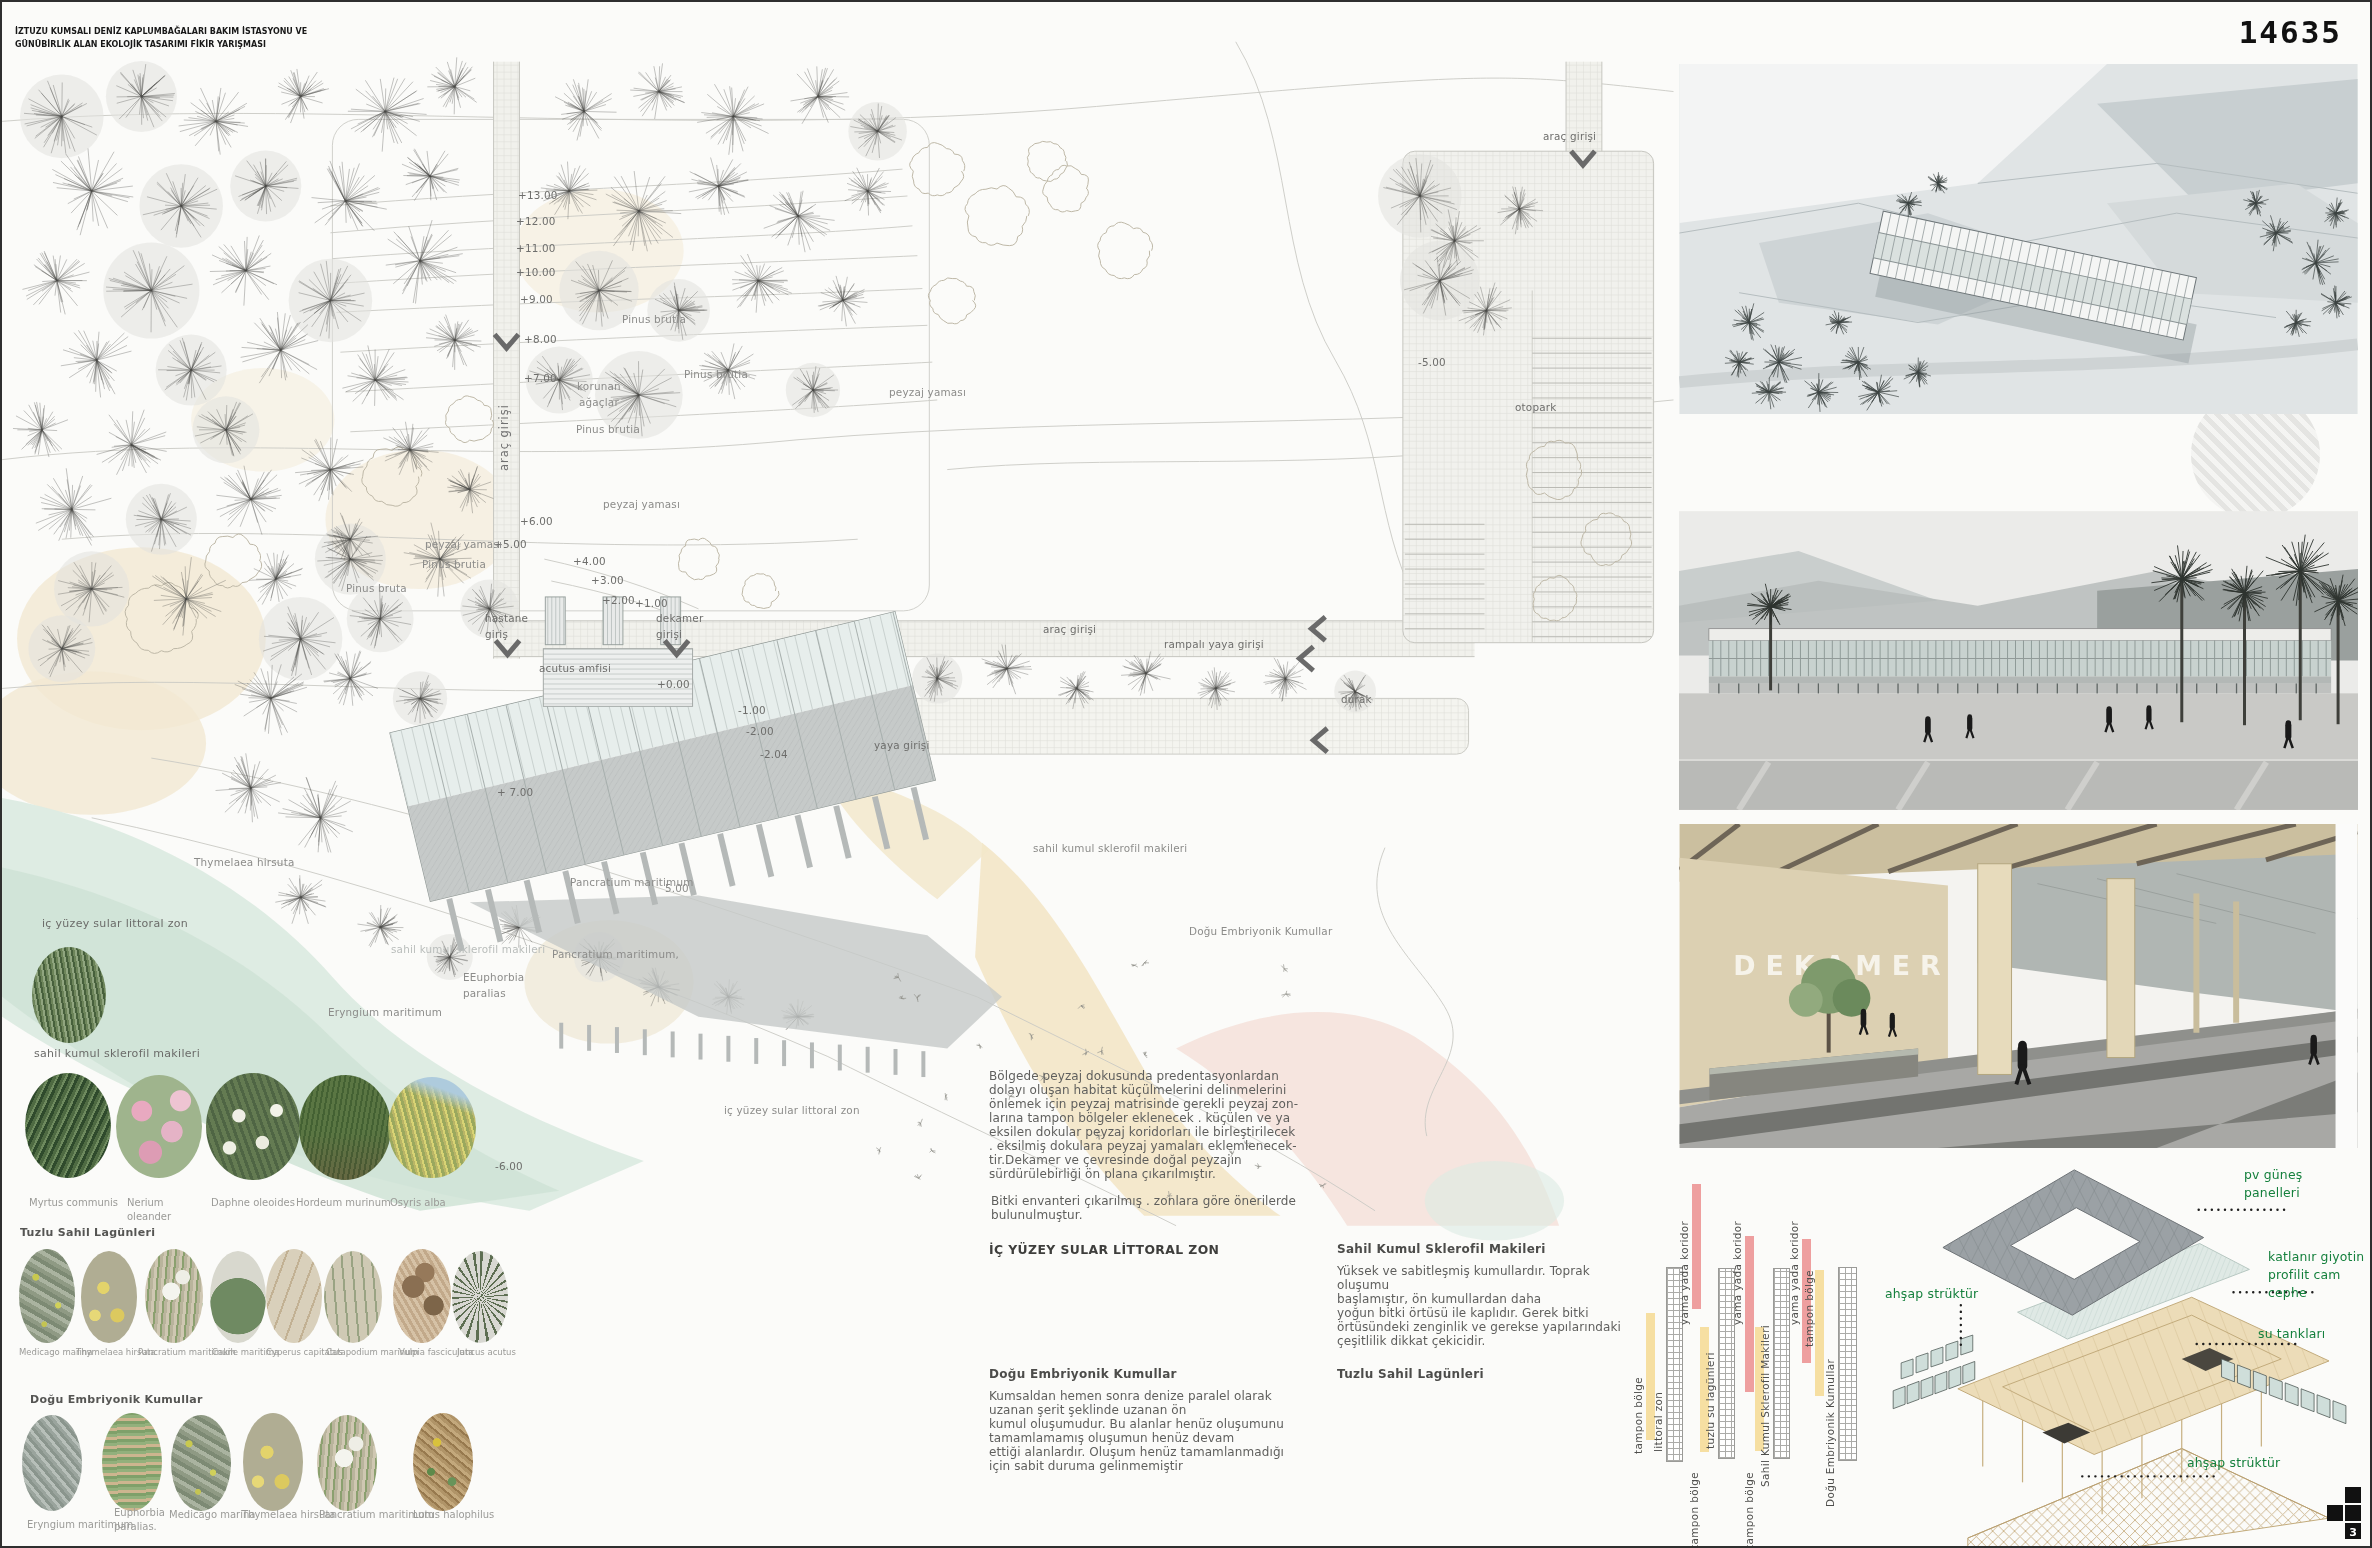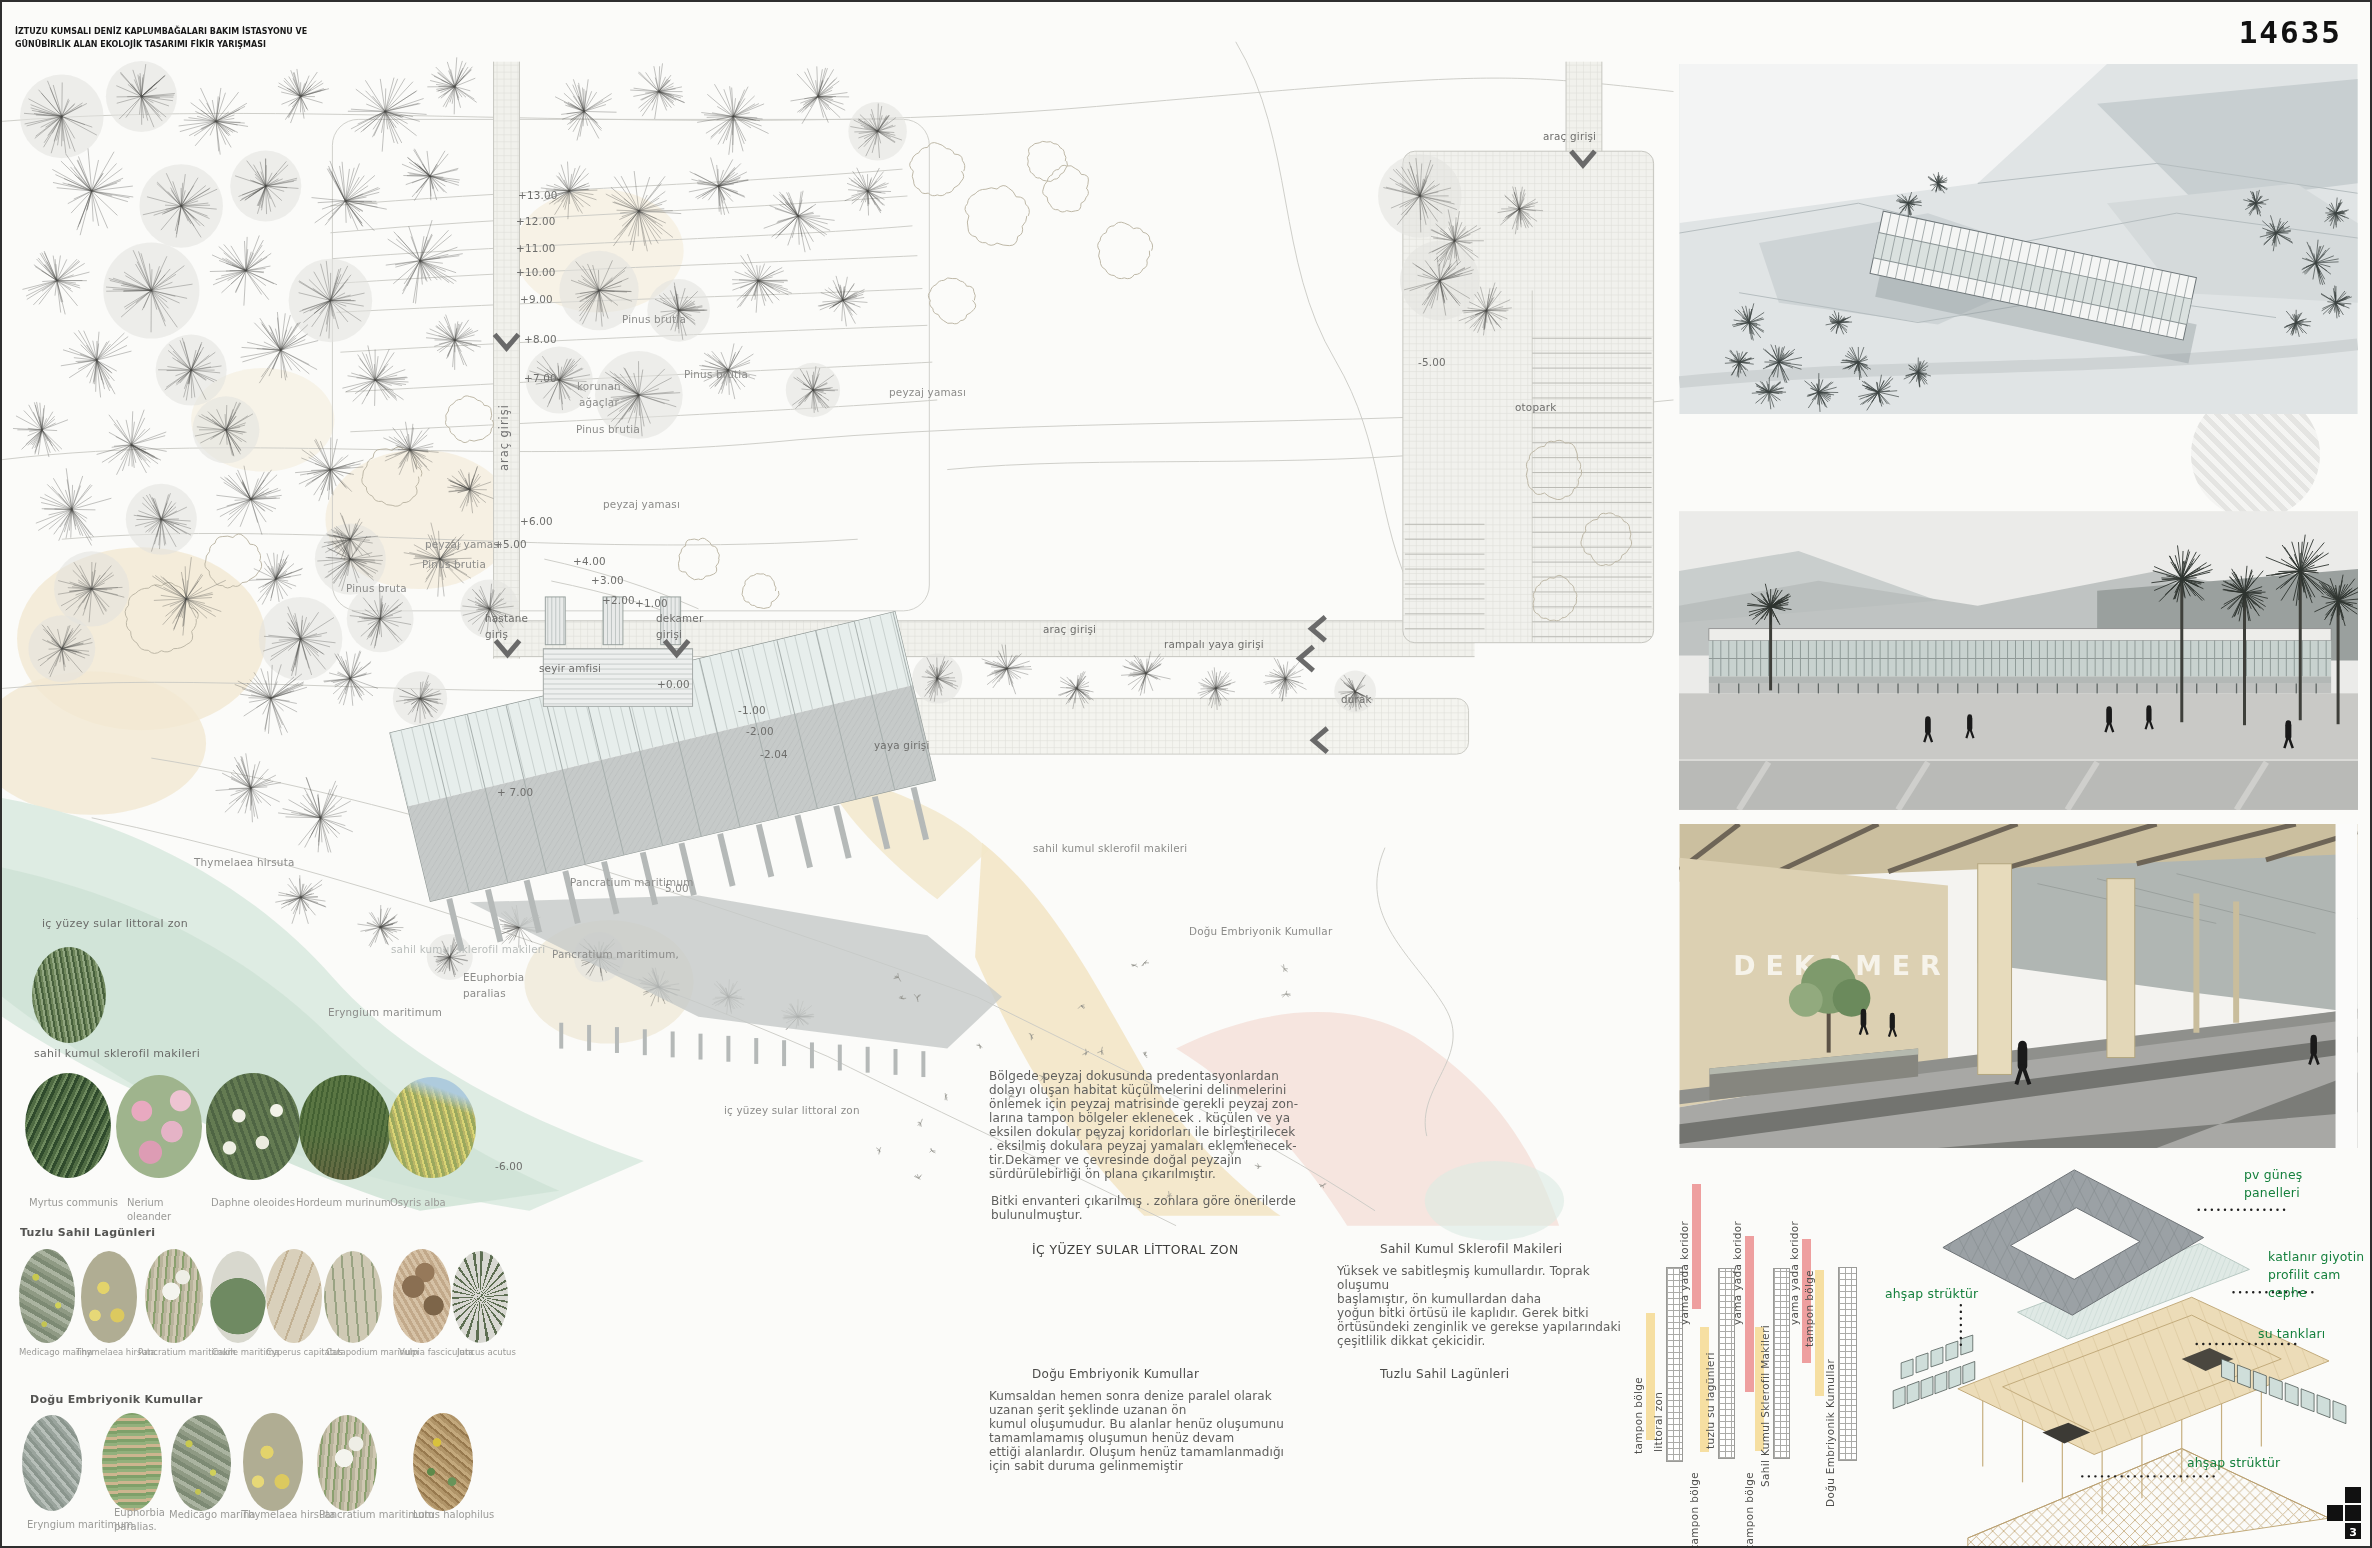--- a/index.html
+++ b/index.html
@@ -34,21 +34,21 @@
   .p-cakile{background:radial-gradient(circle at 50% 60%,#6f8a62 0 45%,transparent 46%),radial-gradient(circle at 40% 50%,#e6e6f0 0 3%,transparent 4%),radial-gradient(circle at 60% 70%,#eaeaf2 0 3%,transparent 4%),#d8d8ce;}
   .p-cyperus{background:repeating-linear-gradient(110deg,#d9d0bb 0 6px,#c2b193 6px 8px,#d9d0bb 8px 14px),#d9d0bb;}
   .p-catapodium{background:repeating-linear-gradient(85deg,#cfc9b4 0 4px,#9aa383 4px 6px,#cfc9b4 6px 10px);}
   .p-vulpia{background:radial-gradient(circle at 35% 40%,#8a6f52 0 16%,transparent 17%),radial-gradient(circle at 70% 60%,#7d6549 0 14%,transparent 15%),radial-gradient(circle at 55% 25%,#96795a 0 12%,transparent 13%),repeating-linear-gradient(60deg,#c2a98a 0 3px,#d6c2a6 3px 6px);}
   .p-juncus{background:repeating-conic-gradient(#5d6e52 0 4deg,#d8d8d2 4deg 14deg);}
   .p-eryngium{background:repeating-linear-gradient(50deg,#9aa49d 0 3px,#b7bfb9 3px 6px,#8a958d 6px 9px);}
   .p-euphorbia{background:repeating-linear-gradient(178deg,#7fa06a 0 3px,#93b07c 3px 6px,#cdb58f 6px 9px),#d2b98f;}
   .p-lotus{background:radial-gradient(circle at 40% 30%,#d9c23c 0 5%,transparent 6%),radial-gradient(circle at 30% 60%,#5d8a4a 0 5%,transparent 6%),radial-gradient(circle at 65% 70%,#68945a 0 5%,transparent 6%),repeating-linear-gradient(40deg,#b09468 0 3px,#97794e 3px 5px,#c3a87c 5px 8px);}
   
   .para{position:absolute;font-size:12px;line-height:14px;color:#5f5f5d;white-space:pre-line;letter-spacing:0.1px;}
-  .thead{position:absolute;font-weight:normal;font-size:12px;color:#4c4c4a;letter-spacing:0.3px;margin-left:43px;}
+  .thead{position:absolute;font-weight:bold;font-size:12px;color:#4c4c4a;letter-spacing:0.3px;}
   .thead.caps{font-size:12.4px;color:#3e3e3c;letter-spacing:0.4px;}
   
   .bars{position:absolute;left:1624px;top:1144px;width:259px;height:398px;}
   .vbar{position:absolute;}
   .vbar.buffer{background:#f6dfa2;}
   .vbar.corridor{background:#ee9f9f;}
   .vbar.gridz{background:repeating-linear-gradient(0deg,#ababa8 0 1px,transparent 1px 6px),repeating-linear-gradient(90deg,#ababa8 0 1px,transparent 1px 6px),#fff;border:1px solid #9a9a97;}
   .vlab{position:absolute;writing-mode:vertical-rl;transform:rotate(180deg);font-size:10.4px;color:#4e4e4c;letter-spacing:0.4px;white-space:nowrap;}
   
   .render{position:absolute;overflow:hidden;}
@@ -447,21 +447,21 @@
   <span class="lbl" style="left:574px;top:419px">Pinus brutia</span>
   <span class="lbl" style="left:887px;top:382px">peyzaj yaması</span>
   <span class="lbl" style="left:601px;top:494px">peyzaj yaması</span>
   <span class="lbl" style="left:423px;top:534px">peyzaj yaması</span>
   <span class="lbl" style="left:420px;top:554px">Pinus brutia</span>
   <span class="lbl" style="left:344px;top:578px">Pinus bruta</span>
   <span class="lbl dk" style="left:483px;top:608px">hastane
 giriş</span>
   <span class="lbl dk" style="left:654px;top:608px">dekamer
 girişi</span>
-  <span class="lbl dk" style="left:537px;top:658px">seyir amfisi</span>
+  <span class="lbl dk" style="left:537px;top:658px">acutus amfisi</span>
   <span class="vroad" style="left:495px;top:360px;height:109px">araç girişi</span>
   <span class="lbl dk" style="left:1041px;top:619px">araç girişi</span>
   <span class="lbl dk" style="left:1162px;top:634px">rampalı yaya girişi</span>
   <span class="lbl dk" style="left:872px;top:735px">yaya girişi</span>
   <span class="lbl dk" style="left:1339px;top:689px">durak</span>
   <span class="lbl dk" style="left:1513px;top:397px">otopark</span>
   <span class="lbl dk" style="left:1541px;top:126px">araç girişi</span>
 
   <span class="lbl" style="left:192px;top:852px">Thymelaea hirsuta</span>
   <span class="lbl" style="left:568px;top:872px">Pancratium maritimum</span>

